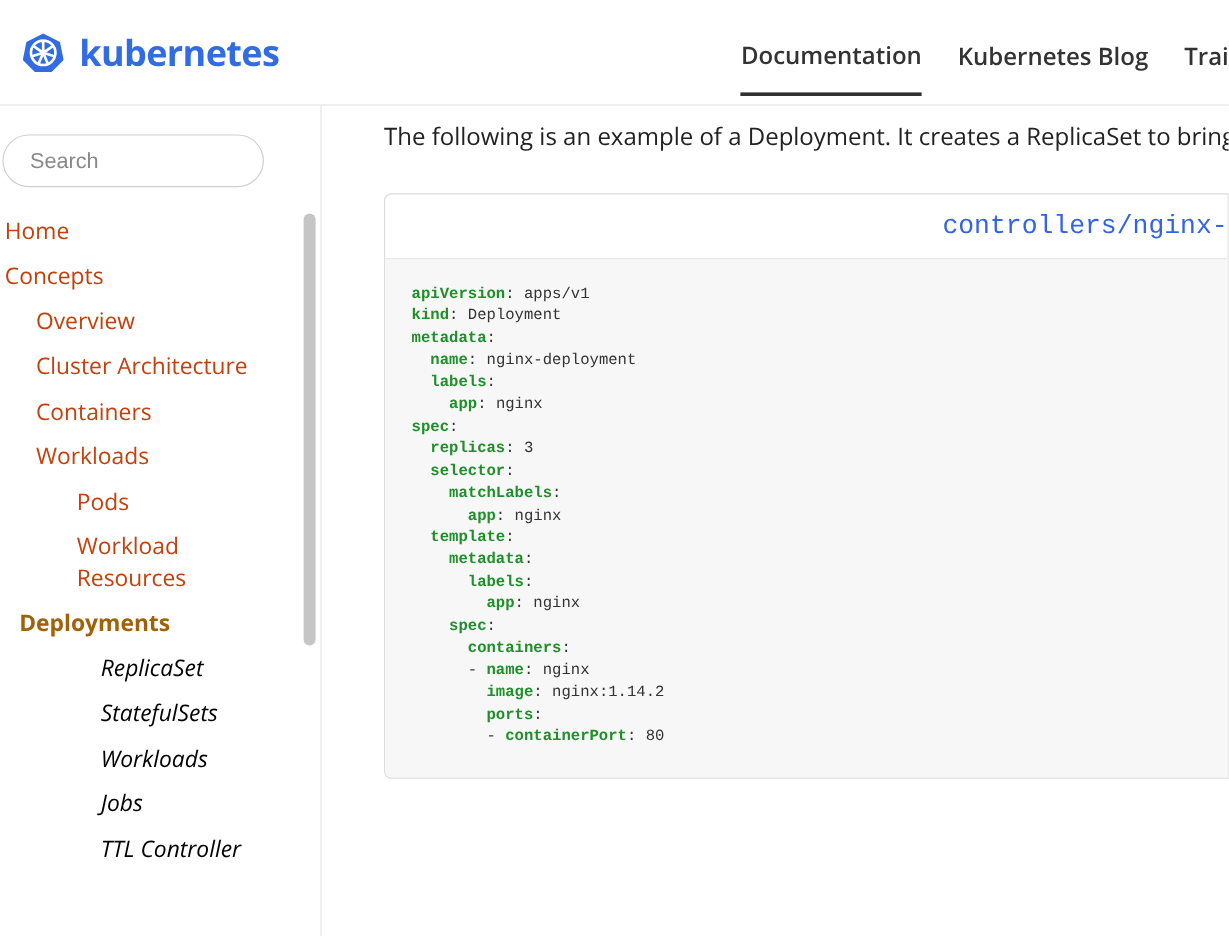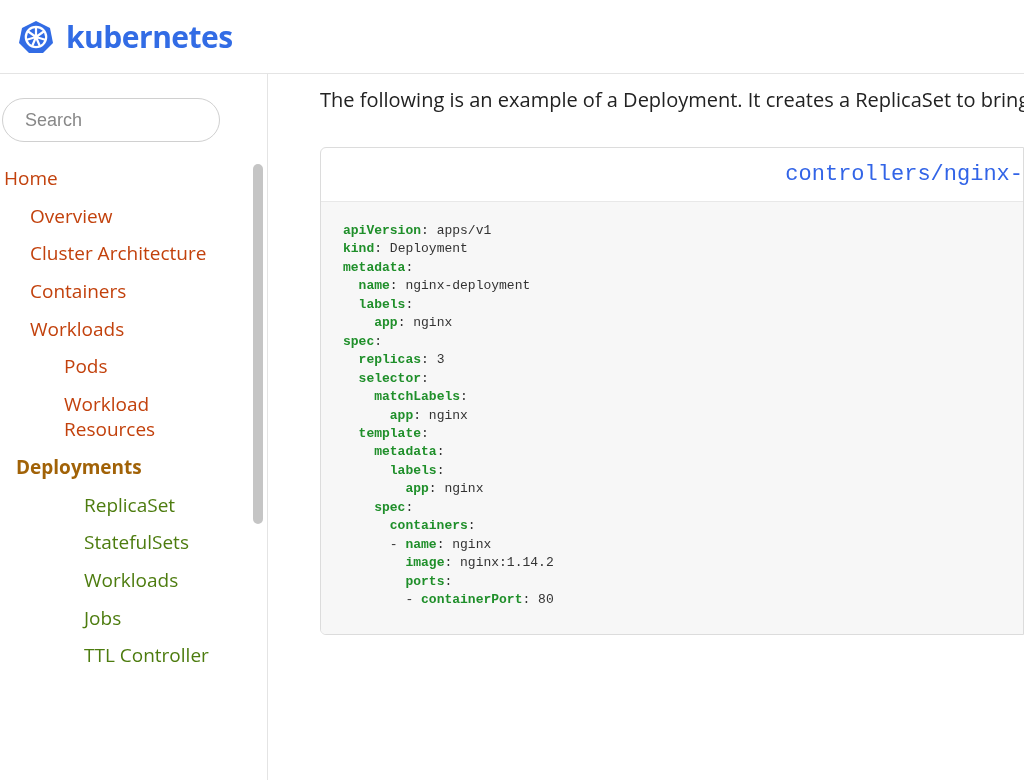--- a/index.html
+++ b/index.html
@@ -9,21 +9,21 @@
     color: #222;
     width: 1024px;
     height: 780px;
     overflow: hidden;
     position: relative;
     background: #fff;
   }
 
   
   .topbar {
-    height: 74px;
+    height: 88px;
     display: flex;
     align-items: center;
     justify-content: space-between;
     padding: 0 0 0 18px;
     background: #fff;
     border-bottom: 1px solid #e4e4e4;
   }
   .brand {
     display: flex;
     align-items: center;
@@ -128,21 +128,21 @@
     color: #c2410c;
     padding: 6px 0 6px 4px;
     cursor: pointer;
     line-height: 1.35;
   }
   .lvl-0 > .nav-link { padding-left: 4px; }
   .lvl-1 > .nav-link { padding-left: 30px; }
   .lvl-2 > .nav-link { padding-left: 64px; }
   .lvl-3 > .nav-link { padding-left: 84px; }
   .nav-link.active { font-weight: 700; color: #a16207; padding-left: 16px; }
-  .nav-link.dim { color: #4d7c0f; }
+  .nav-link.dim { color: #000000; font-style: italic; }
   .nav-link.workload-res { max-width: 178px; }
 
   
   .content {
     flex: 1;
     padding: 12px 0 0 52px;
     overflow: hidden;
   }
   .intro {
     font-size: 20px;
@@ -193,39 +193,47 @@
         <line x1="18" y1="18" x2="28" y2="21"></line>
         <line x1="18" y1="18" x2="22" y2="27.5"></line>
         <line x1="18" y1="18" x2="14" y2="27.5"></line>
         <line x1="18" y1="18" x2="8" y2="21"></line>
         <line x1="18" y1="18" x2="9.5" y2="12"></line>
       </g>
       <circle cx="18" cy="18" r="2.4" fill="#fff"></circle>
     </svg>
     <span class="brand-name">kubernetes</span>
   </div>
+  <nav class="topnav">
+    <span class="topnav-item active">Documentation</span>
+    <span class="topnav-item">Kubernetes Blog</span>
+    <span class="topnav-item">Trai</span>
+  </nav>
 </header>
 
 <div class="main-area">
 
   <aside class="sidebar">
     <div class="search-wrap">
       <div class="search-box">
         <svg width="18" height="18" viewBox="0 0 24 24">
           <circle cx="10" cy="10" r="7" fill="none" stroke="#777" stroke-width="2.4"></circle>
           <line x1="15.5" y1="15.5" x2="21" y2="21" stroke="#777" stroke-width="2.4" stroke-linecap="round"></line>
         </svg>
         <input class="search-input" type="text" placeholder="Search" style="">
       </div>
     </div>
 
     <div class="side-scroll">
       <ul class="navtree">
         <li class="lvl-0">
             <span class="nav-link">Home</span>
+          </li>
+        <li class="lvl-0">
+            <span class="nav-link">Concepts</span>
           </li>
         <li class="lvl-1">
             <span class="nav-link">Overview</span>
           </li>
         <li class="lvl-1">
             <span class="nav-link">Cluster Architecture</span>
           </li>
         <li class="lvl-1">
             <span class="nav-link">Containers</span>
           </li>

